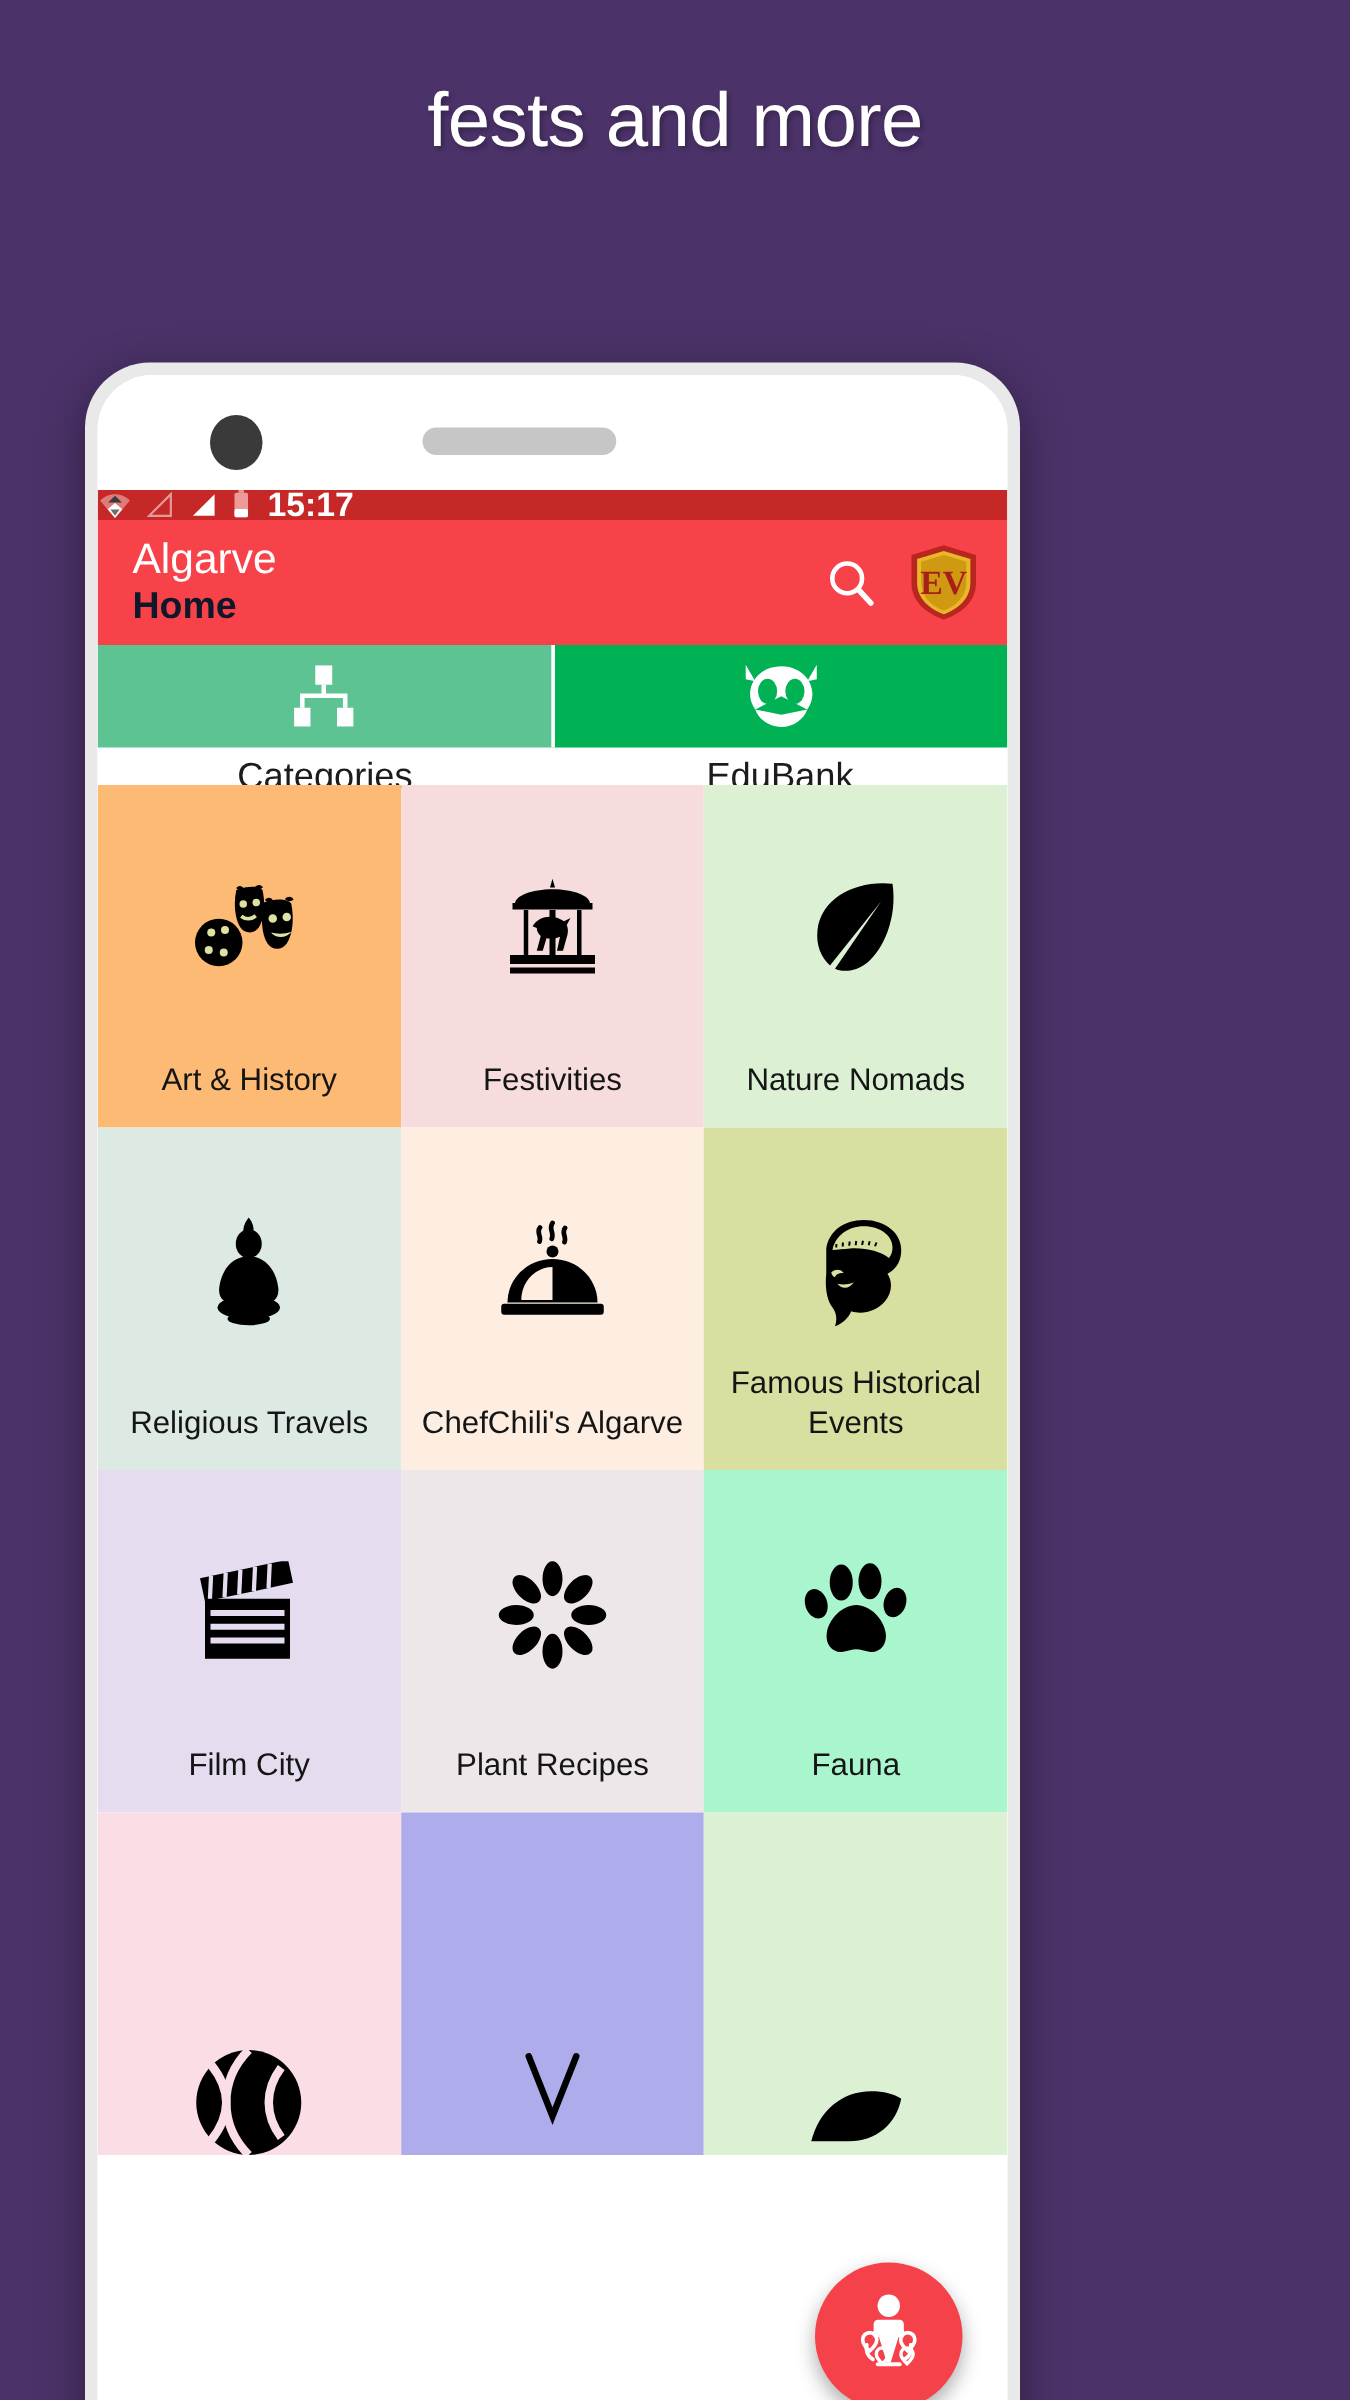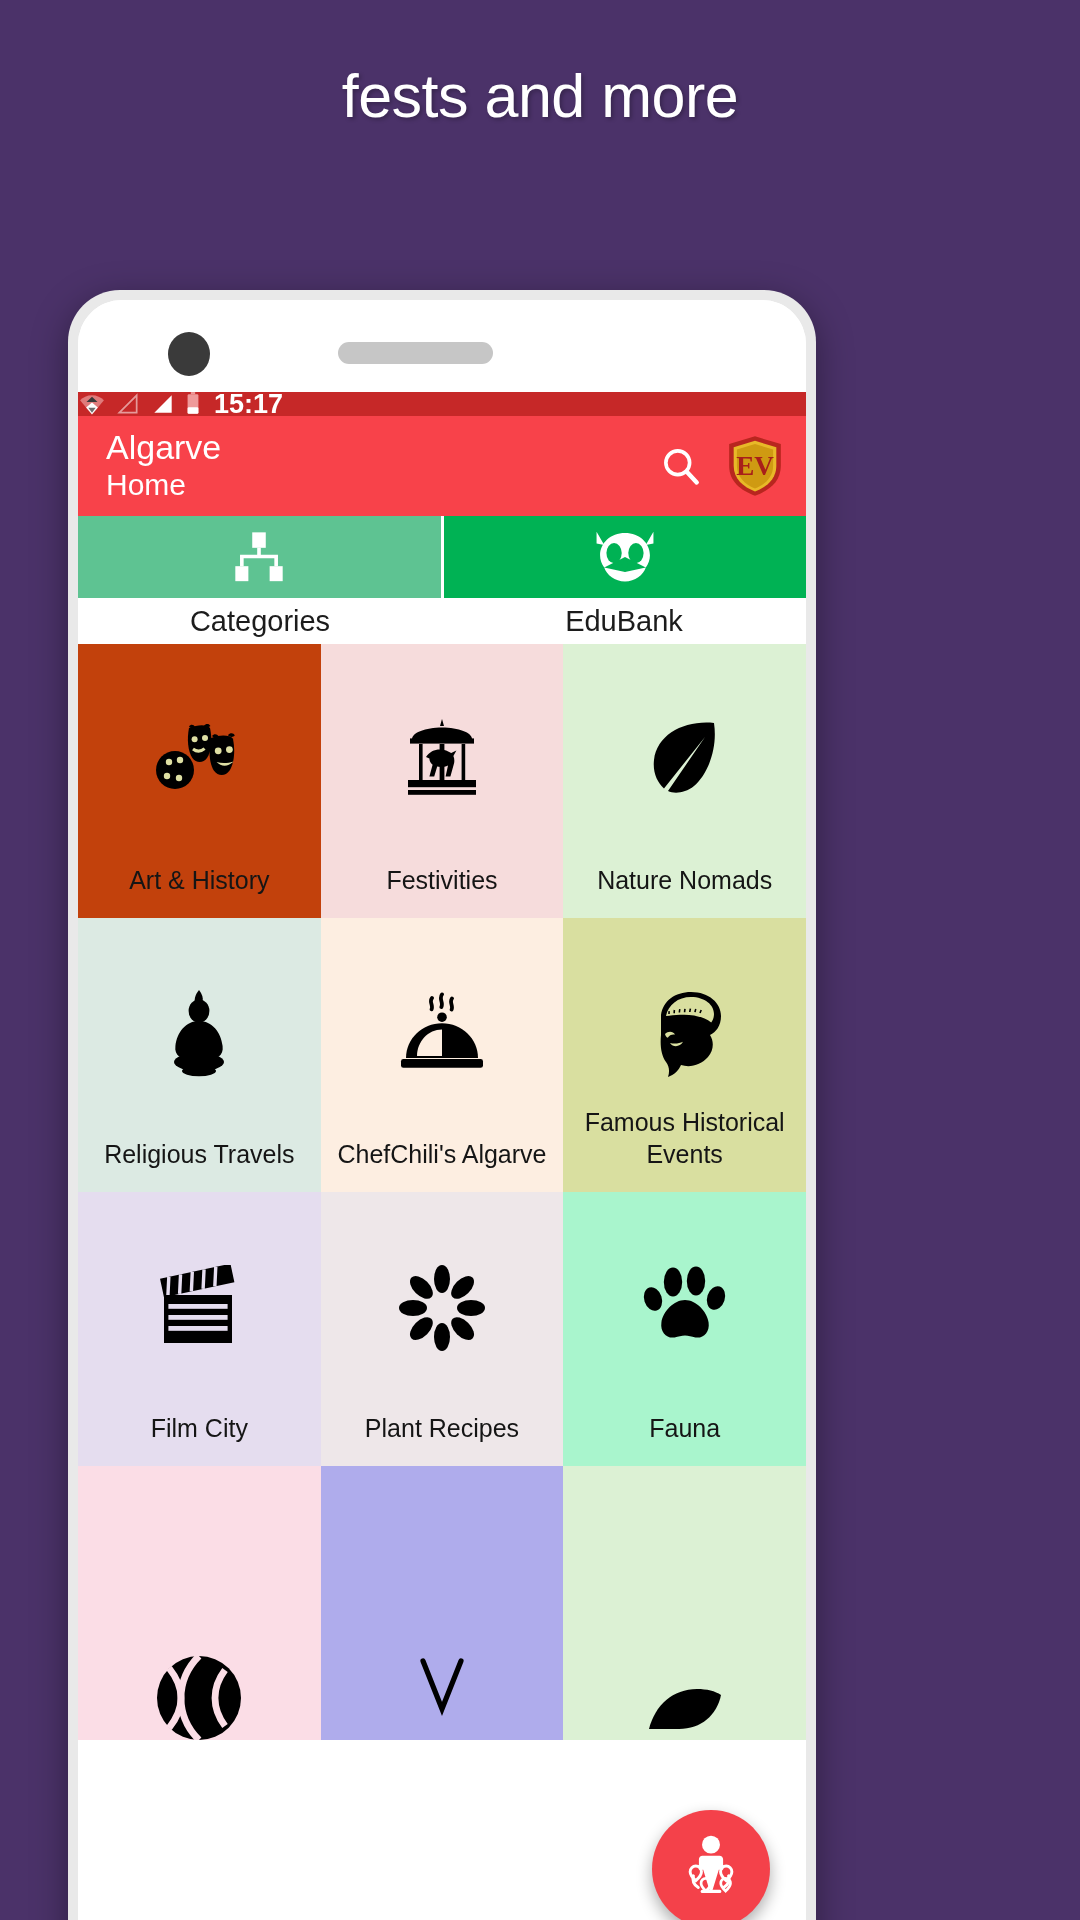--- a/index.html
+++ b/index.html
@@ -100,41 +100,41 @@
     padding: 0 22px 0 28px;
   }
   .appbar-titles { flex: 1; }
   .appbar-title {
     color: #ffffff;
     font-size: 34px;
     line-height: 1.08;
     font-weight: 400;
   }
   .appbar-sub {
-    color: #ffffff;
+    color: #0f172a;
     font-size: 30px;
     line-height: 1.2;
-    font-weight: 400;
+    font-weight: 700;
     margin-top: 2px;
   }
   .appbar-action { margin-left: 22px; display: flex; align-items: center; }
 
   
   .tabs { display: flex; height: 82px; }
   .tab {
     flex: 1;
     display: flex;
     align-items: center;
     justify-content: center;
   }
   .tab-1 { background: #5ec392; }
   .tab-2 { background: #00b254; border-left: 3px solid #ffffff; }
   .tablabels {
     display: flex;
-    height: 46px;
+    height: 30px;
     background: #ffffff;
   }
   .tablabel {
     flex: 1;
     text-align: center;
     font-size: 29px;
     color: #1c1c1c;
     line-height: 46px;
   }
 
@@ -263,21 +263,21 @@
           </svg>
         </div>
       </div>
       <div class="tablabels">
         <div class="tablabel">Categories</div>
         <div class="tablabel">EduBank</div>
       </div>
 
       <div class="grid">
 
-        <div class="tile" style="background:#c2410c">
+        <div class="tile" style="background:#fdba74">
           <div class="tile-icon">
             <svg width="96" height="84" viewBox="0 0 48 42">
               <circle cx="12" cy="26" r="9.5" fill="#000"></circle>
               <circle cx="9" cy="22" r="1.6" fill="#dfe0a4"></circle>
               <circle cx="14.5" cy="21" r="1.6" fill="#dfe0a4"></circle>
               <circle cx="8" cy="29" r="1.6" fill="#dfe0a4"></circle>
               <circle cx="14" cy="30" r="1.6" fill="#dfe0a4"></circle>
               <path d="M19 5c4.5-1.8 9-1.8 10.5 0 1.2 5.5.8 11.5-1.5 15-1.8 2.6-5.5 2.6-7.3 0-2.3-3.5-2.8-9.5-1.7-15z" fill="#000"></path>
               <path d="M19 4.2c.8-1.1 2.4-1.1 3 .3-.6.8-2.2.8-3-.3zM26.5 3.8c.8-1.1 2.6-1.2 3.2.2-.8.8-2.4.8-3.2-.2z" fill="#000"></path>
               <circle cx="21.8" cy="10.6" r="1.5" fill="#dfe0a4"></circle>

